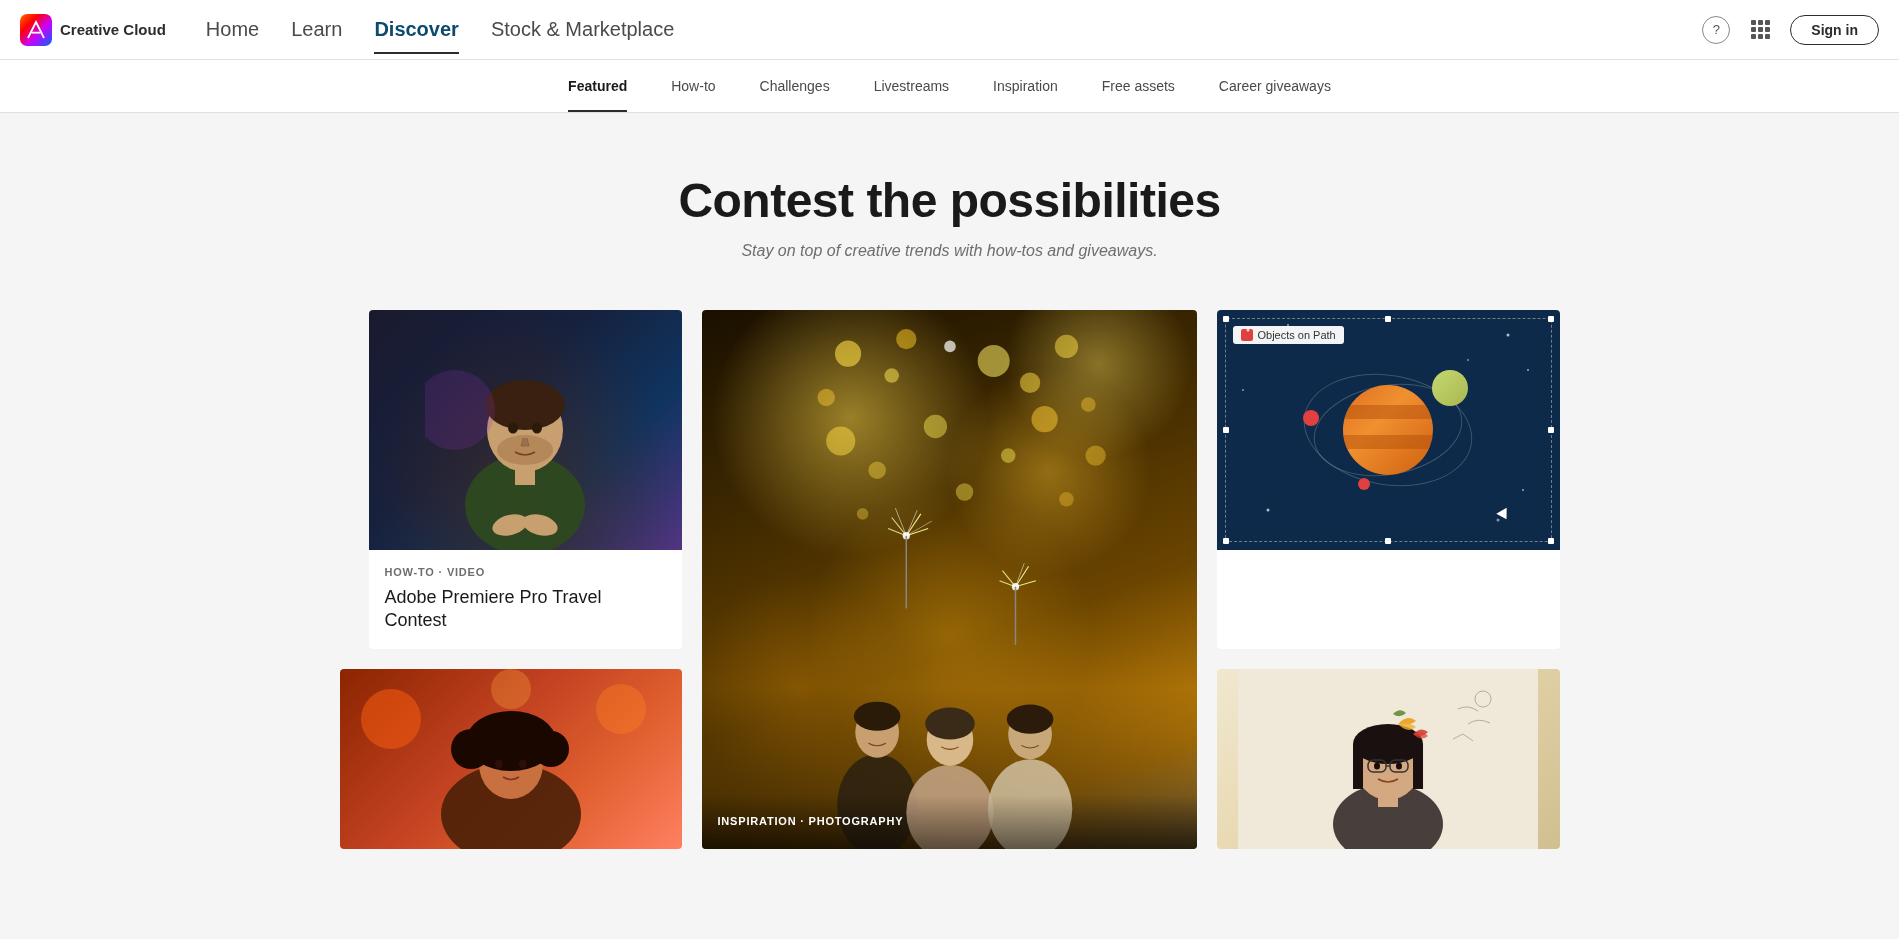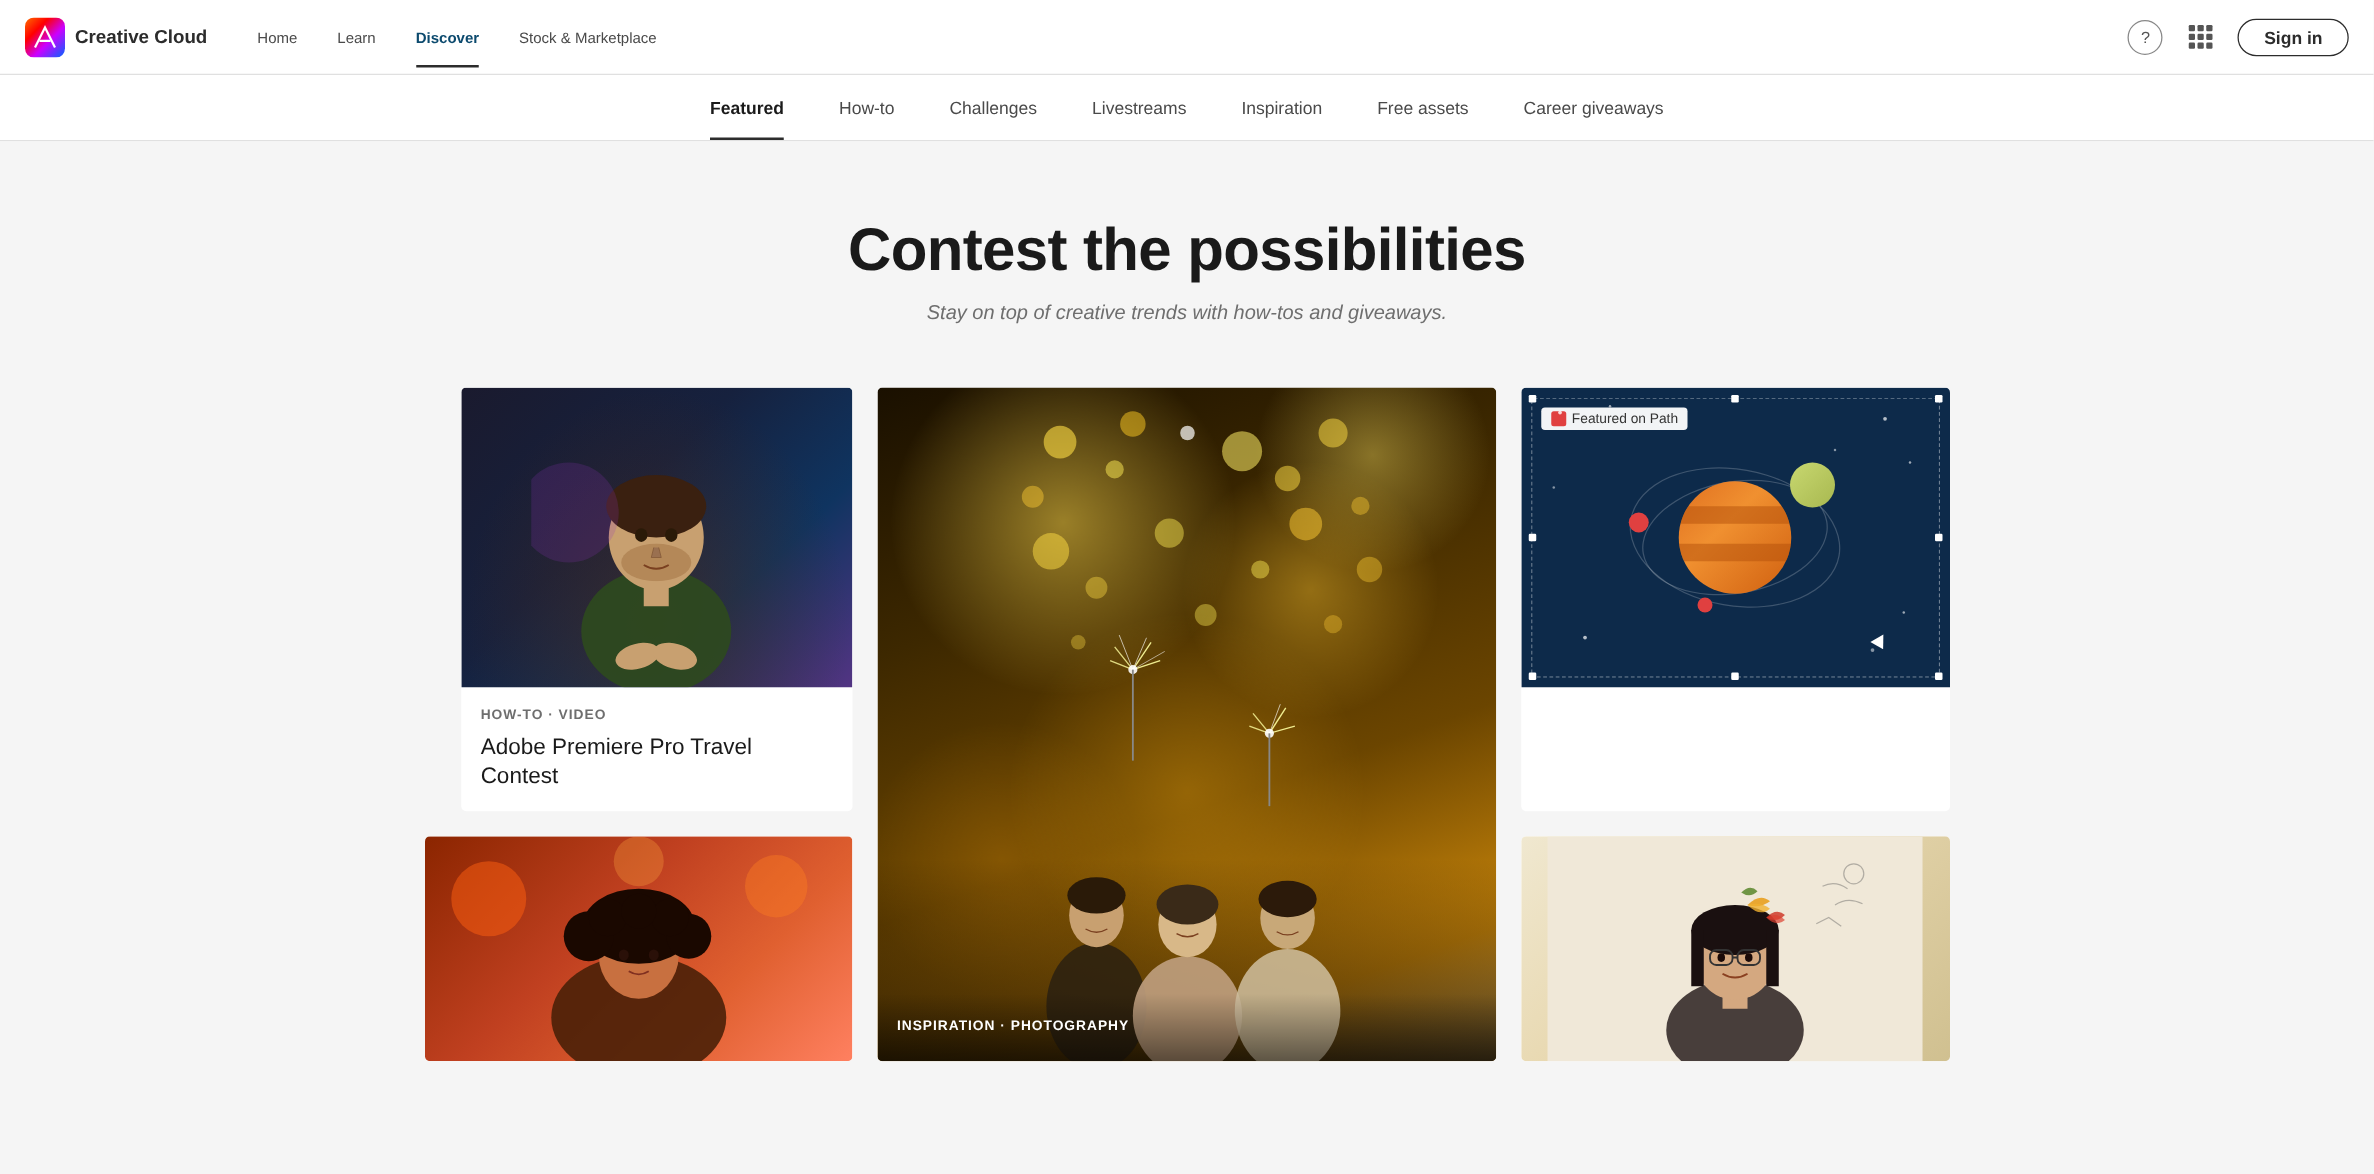--- a/index.html
+++ b/index.html
@@ -32,21 +32,21 @@
       color: #2c2c2c;
       white-space: nowrap;
     }
     .top-nav-links {
       display: flex;
       align-items: center;
       gap: 0;
       flex: 1;
     }
     .top-nav-link {
-      font-size: 12px;
+      font-size: 20px;
       color: #4a4a4a;
       text-decoration: none;
       padding: 0 16px;
       height: 48px;
       display: flex;
       align-items: center;
       cursor: pointer;
       position: relative;
     }
     .top-nav-link.active {
@@ -578,21 +578,21 @@
           <div class="card-middle-meta">INSPIRATION · PHOTOGRAPHY</div>
         </div>
       </div>
     </div>
 
     <div class="card card-top-right">
       <div class="card-image">
         <div class="img-illustrator-tools">
           <div class="objects-on-path-label">
             <div class="objects-label-icon"></div>
-            <span>Featured on Path</span>
+            <span>Objects on Path</span>
           </div>
           <div class="selection-dots">
             <div class="corner-dot cd-tl"></div>
             <div class="corner-dot cd-tr"></div>
             <div class="corner-dot cd-bl"></div>
             <div class="corner-dot cd-br"></div>
             <div class="corner-dot cd-tm"></div>
             <div class="corner-dot cd-bm"></div>
             <div class="corner-dot cd-ml"></div>
             <div class="corner-dot cd-mr"></div>

